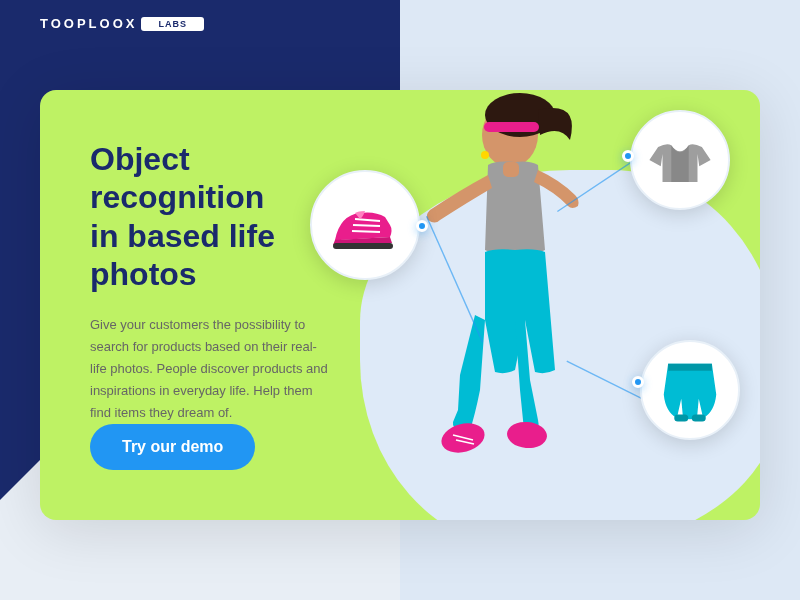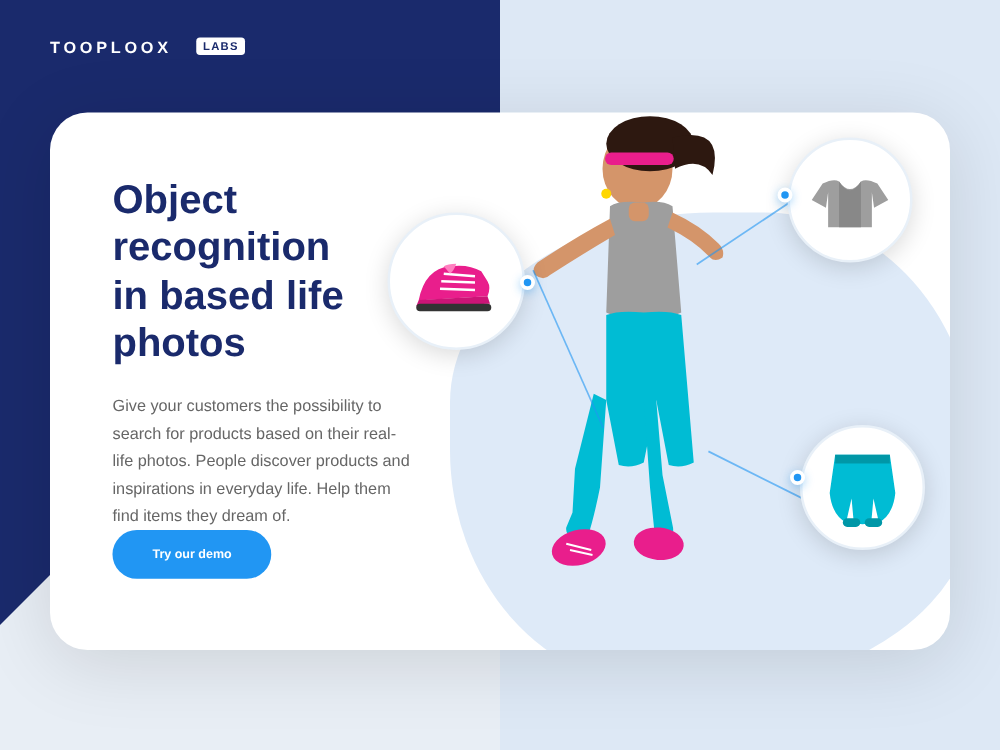--- a/index.html
+++ b/index.html
@@ -32,56 +32,56 @@
       right: 0;
       width: 400px;
       height: 600px;
       background: #dde8f5;
       z-index: 0;
     }
 
     
     .header {
       position: absolute;
-      top: 30px;
+      top: 16px;
       left: 40px;
       z-index: 10;
       display: flex;
-      align-items: flex-start;
-      gap: 20px;
+      align-items: flex-end;
+      gap: 4px;
     }
 
     .logo-text {
       color: white;
       font-size: 13px;
       font-weight: 600;
       letter-spacing: 3px;
       text-transform: uppercase;
     }
 
     .logo-badge {
       background: white;
       color: #1a2a6c;
       font-size: 9px;
       font-weight: 800;
       letter-spacing: 1px;
-      padding: 2px 5px;
+      padding: 2px 17px;
       border-radius: 3px;
       text-transform: uppercase;
     }
 
     
     .card {
       position: absolute;
       top: 90px;
       left: 40px;
       right: 40px;
       bottom: 80px;
-      background: #ffffff;
-      border-radius: 30px;
+      background: #bef264;
+      border-radius: 16px;
       box-shadow: 0 10px 60px rgba(0,0,0,0.12);
       z-index: 5;
       overflow: hidden;
     }
 
     
     .card-left {
       position: absolute;
       top: 50px;
       left: 50px;
@@ -103,21 +103,21 @@
       line-height: 1.7;
       max-width: 240px;
     }
 
     .demo-button {
       background: #2196f3;
       color: white;
       border: none;
       border-radius: 30px;
       padding: 14px 32px;
-      font-size: 10px;
+      font-size: 16px;
       font-weight: 600;
       cursor: pointer;
       transition: background 0.2s;
     }
 
     
     .card-right {
       position: absolute;
       top: 0;
       right: 0;

